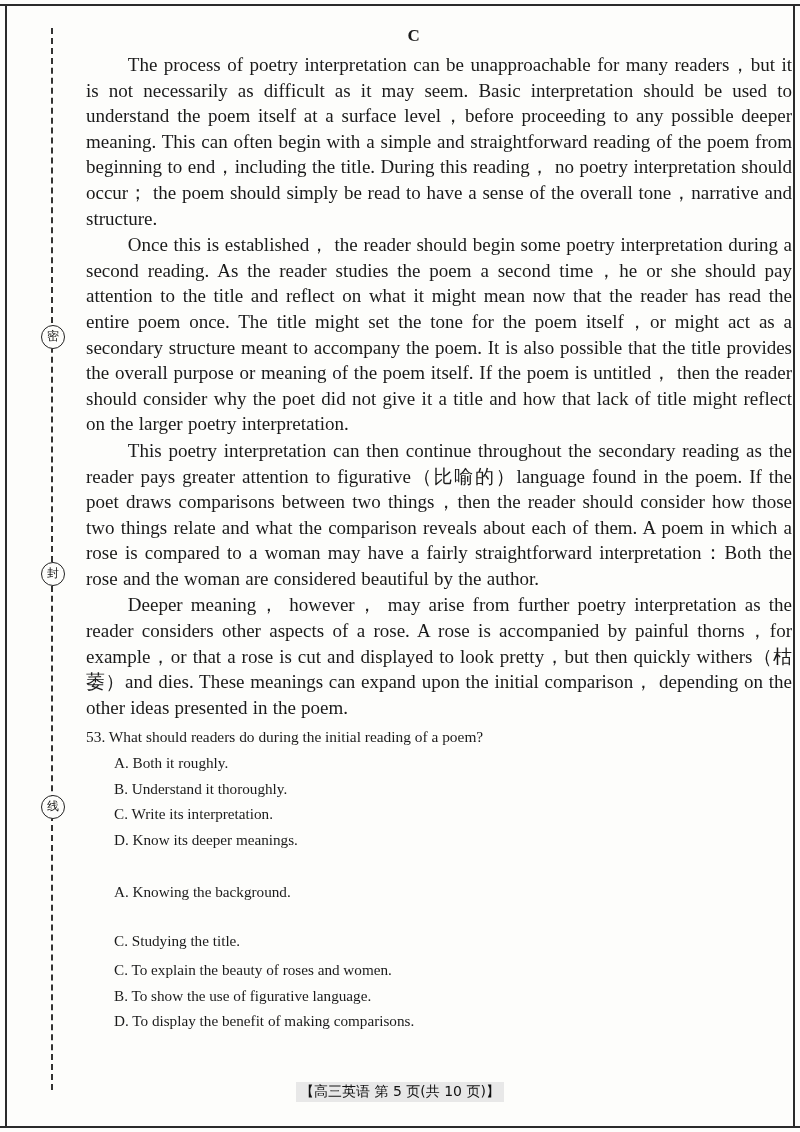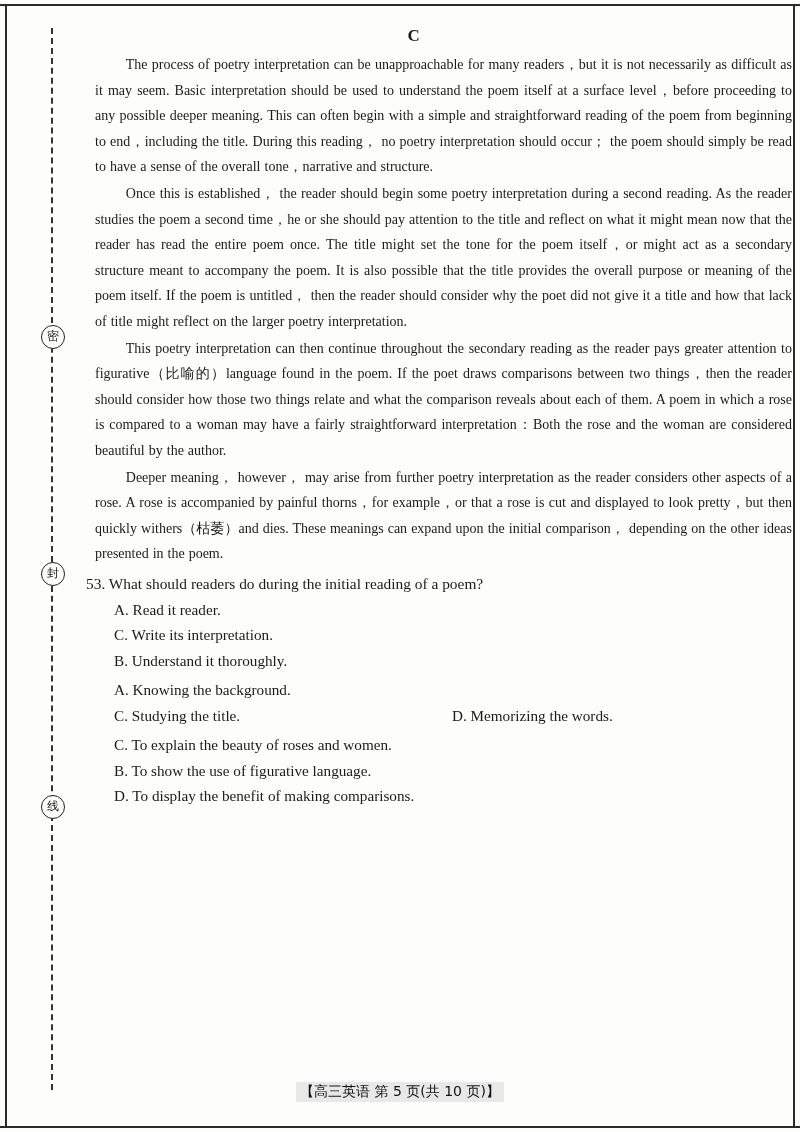--- a/index.html
+++ b/index.html
@@ -79,22 +79,22 @@
   .section-letter {
     text-align: center;
     font-family: "Liberation Serif", serif;
     font-size: 17px;
     font-weight: bold;
     margin: 0 0 6px 0;
     letter-spacing: 0.5px;
     padding-right: 50px;
   }
   p.para {
-    margin: 0 0 1px 9px;
-    font-size: 14px;
+    margin: 0 0 1px 0;
+    font-size: 19px;
     line-height: 25.6px;
     text-align: justify;
     text-justify: inter-word;
     text-indent: 2.2em;
     word-spacing: 0.5px;
   }
   .q-block {
     margin-top: 4px;
   }
   .q-stem {
@@ -113,21 +113,21 @@
     padding-left: 28px;
   }
   .opt-row {
     display: flex;
     padding-left: 28px;
   }
   .opt-row .opt-cell {
     font-size: 15.2px;
     line-height: 25.5px;
   }
-  .opt-row .opt-cell.left { width: 338px; }
+  .opt-row .opt-cell.left { width: 338px; margin-top: 23px; }
   .footer {
     position: absolute;
     left: 0;
     right: 0;
     bottom: 30px;
     text-align: center;
     font-family: "Liberation Serif", serif;
     font-size: 14.5px;
     color: #111;
   }
@@ -159,34 +159,34 @@
     <div class="section-letter">C</div>
 
     <p class="para">The process of poetry interpretation can be unapproachable for many readers，but it is not necessarily as difficult as it may seem. Basic interpretation should be used to understand the poem itself at a surface level，before proceeding to any possible deeper meaning. This can often begin with a simple and straightforward reading of the poem from beginning to end，including the title. During this reading， no poetry interpretation should occur； the poem should simply be read to have a sense of the overall tone，narrative and structure.</p>
     <p class="para">Once this is established， the reader should begin some poetry interpretation during a second reading. As the reader studies the poem a second time，he or she should pay attention to the title and reflect on what it might mean now that the reader has read the entire poem once. The title might set the tone for the poem itself，or might act as a secondary structure meant to accompany the poem. It is also possible that the title provides the overall purpose or meaning of the poem itself. If the poem is untitled， then the reader should consider why the poet did not give it a title and how that lack of title might reflect on the larger poetry interpretation.</p>
     <p class="para">This poetry interpretation can then continue throughout the secondary reading as the reader pays greater attention to figurative（比喻的）language found in the poem. If the poet draws comparisons between two things，then the reader should consider how those two things relate and what the comparison reveals about each of them. A poem in which a rose is compared to a woman may have a fairly straightforward interpretation：Both the rose and the woman are considered beautiful by the author.</p>
     <p class="para">Deeper meaning， however， may arise from further poetry interpretation as the reader considers other aspects of a rose. A rose is accompanied by painful thorns，for example，or that a rose is cut and displayed to look pretty，but then quickly withers（枯萎）and dies. These meanings can expand upon the initial comparison， depending on the other ideas presented in the poem.</p>
 
     <div class="q-block">
       <p class="q-stem">53. What should readers do during the initial reading of a poem?</p>
       <div class="q-options">
-        <div class="opt">A. Read it reader.</div>
+        <div class="opt">A. Both it roughly.</div>
+        <div class="opt">B. Understand it thoroughly.</div>
         <div class="opt">C. Write its interpretation.</div>
-        <div class="opt">B. Understand it thoroughly.</div>
+        <div class="opt">D. Know its deeper meanings.</div>
       </div>
     </div>
 
     <div class="q-block">
       <div class="q-options">
         <div class="opt-row">
           <div class="opt-cell left">A. Knowing the background.</div>
         </div>
         <div class="opt-row">
           <div class="opt-cell left">C. Studying the title.</div>
-          <div class="opt-cell">D. Memorizing the words.</div>
         </div>
       </div>
     </div>
 
     <div class="q-block">
       <div class="q-options">
         <div class="opt">C. To explain the beauty of roses and women.</div>
         <div class="opt">B. To show the use of figurative language.</div>
         <div class="opt">D. To display the benefit of making comparisons.</div>
       </div>

